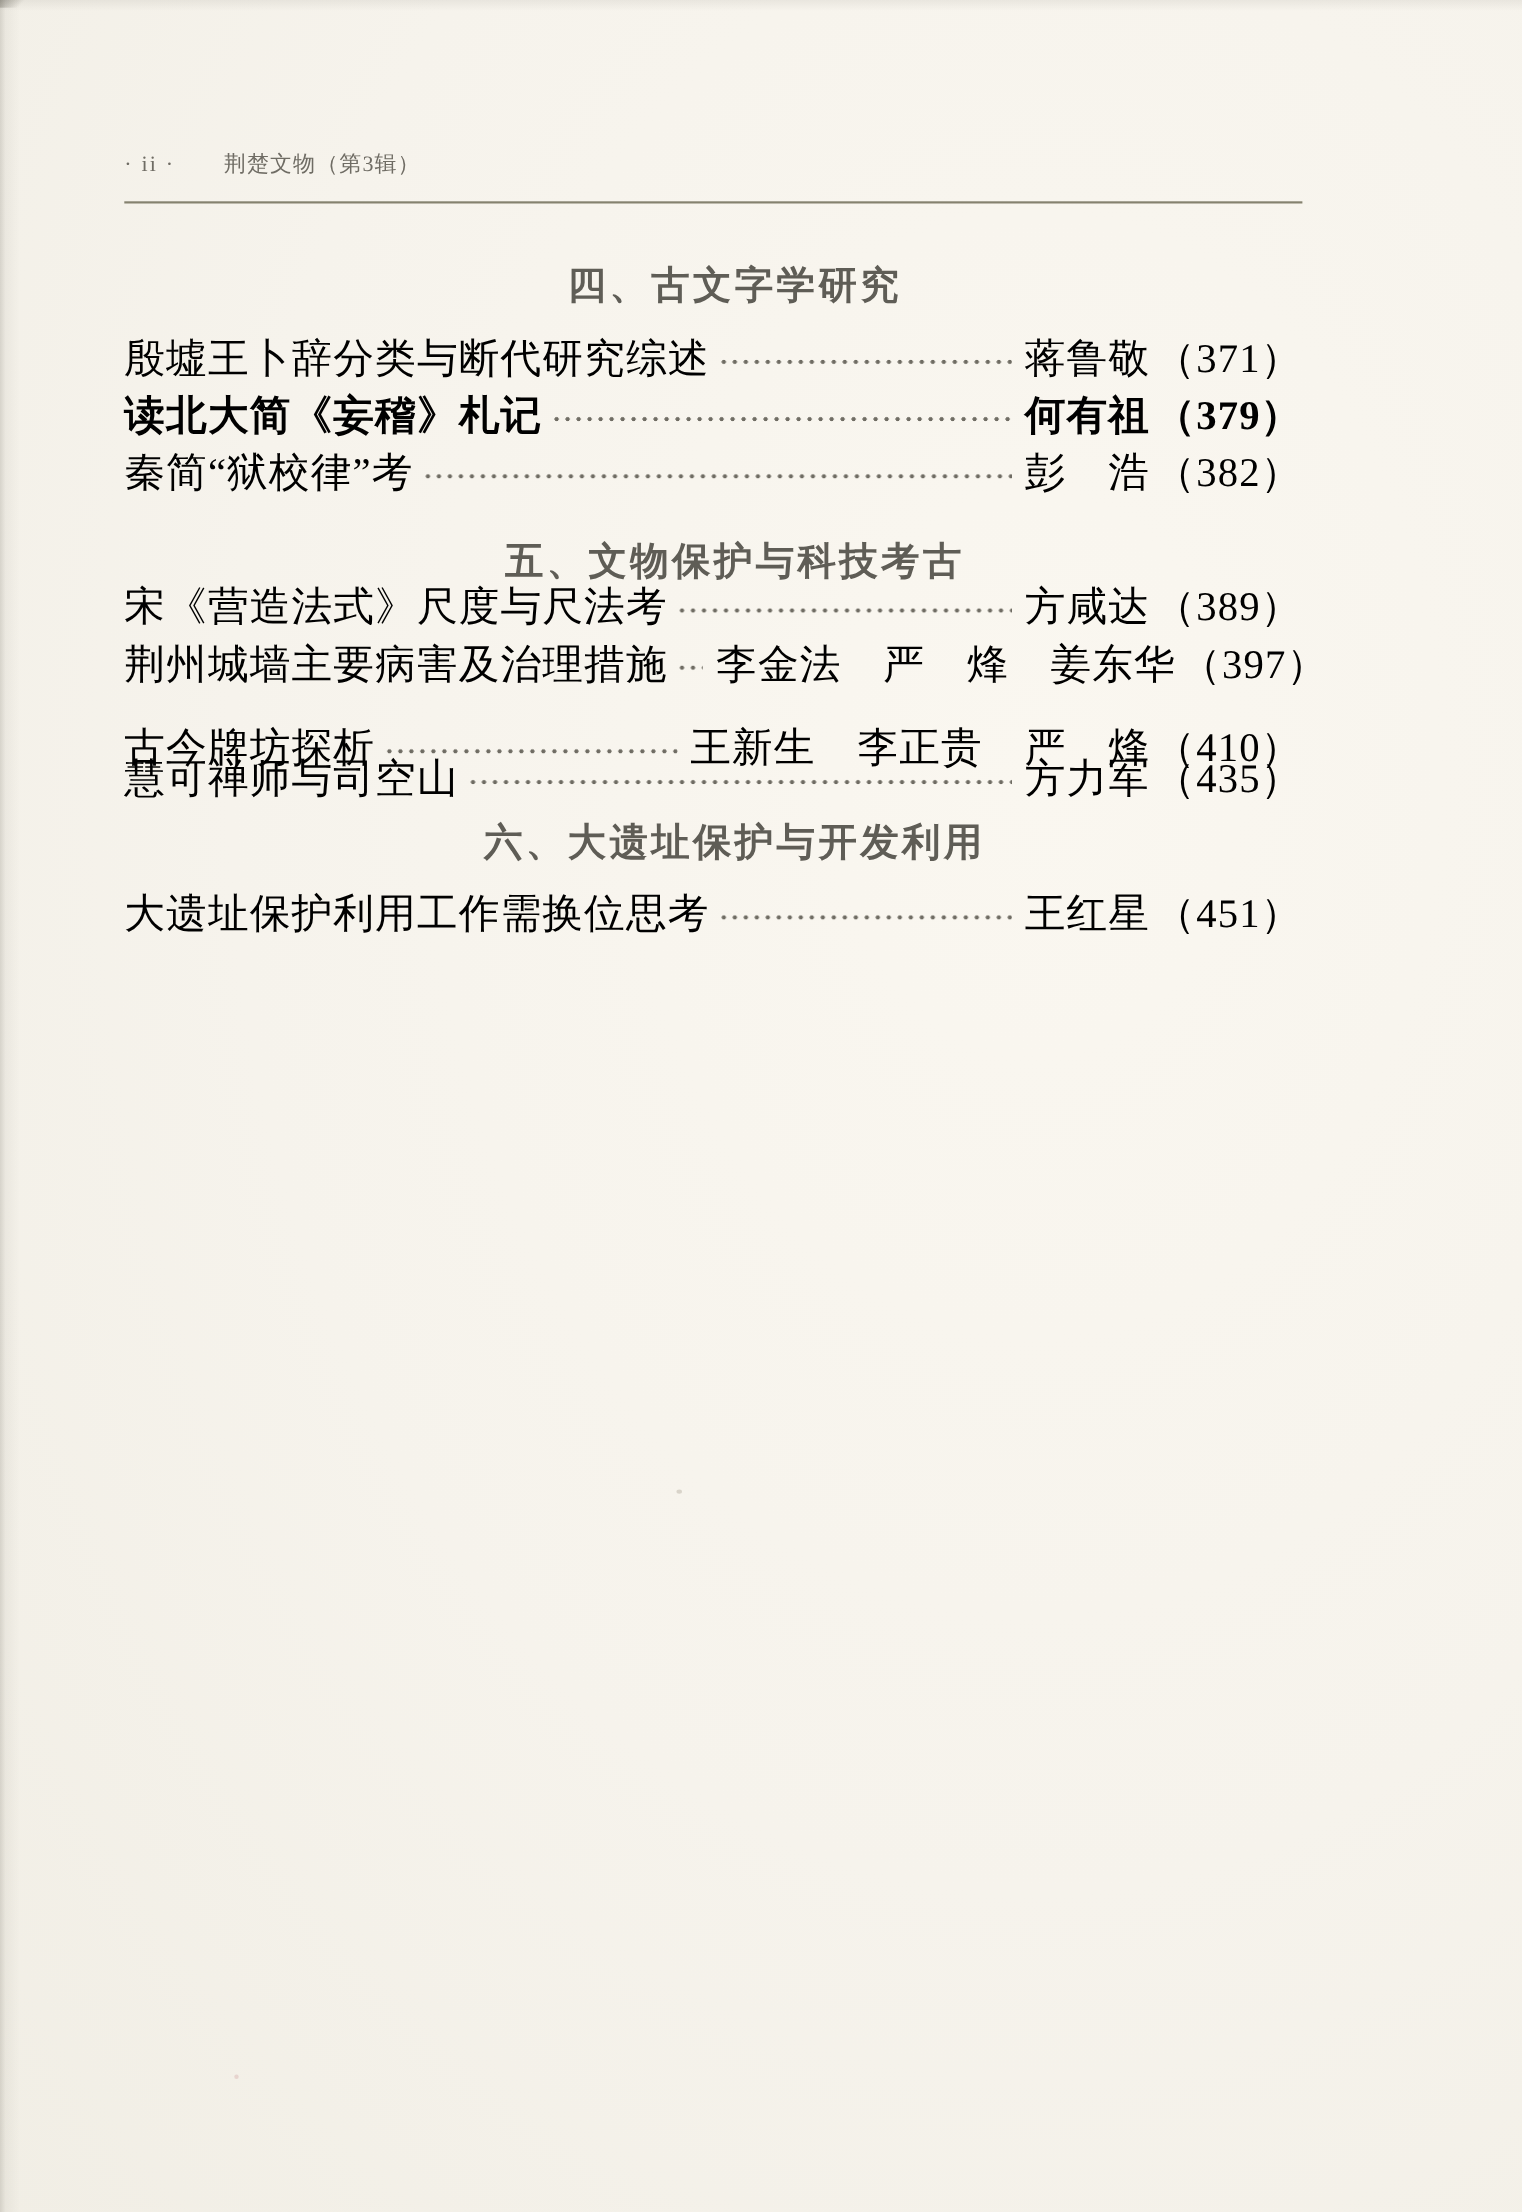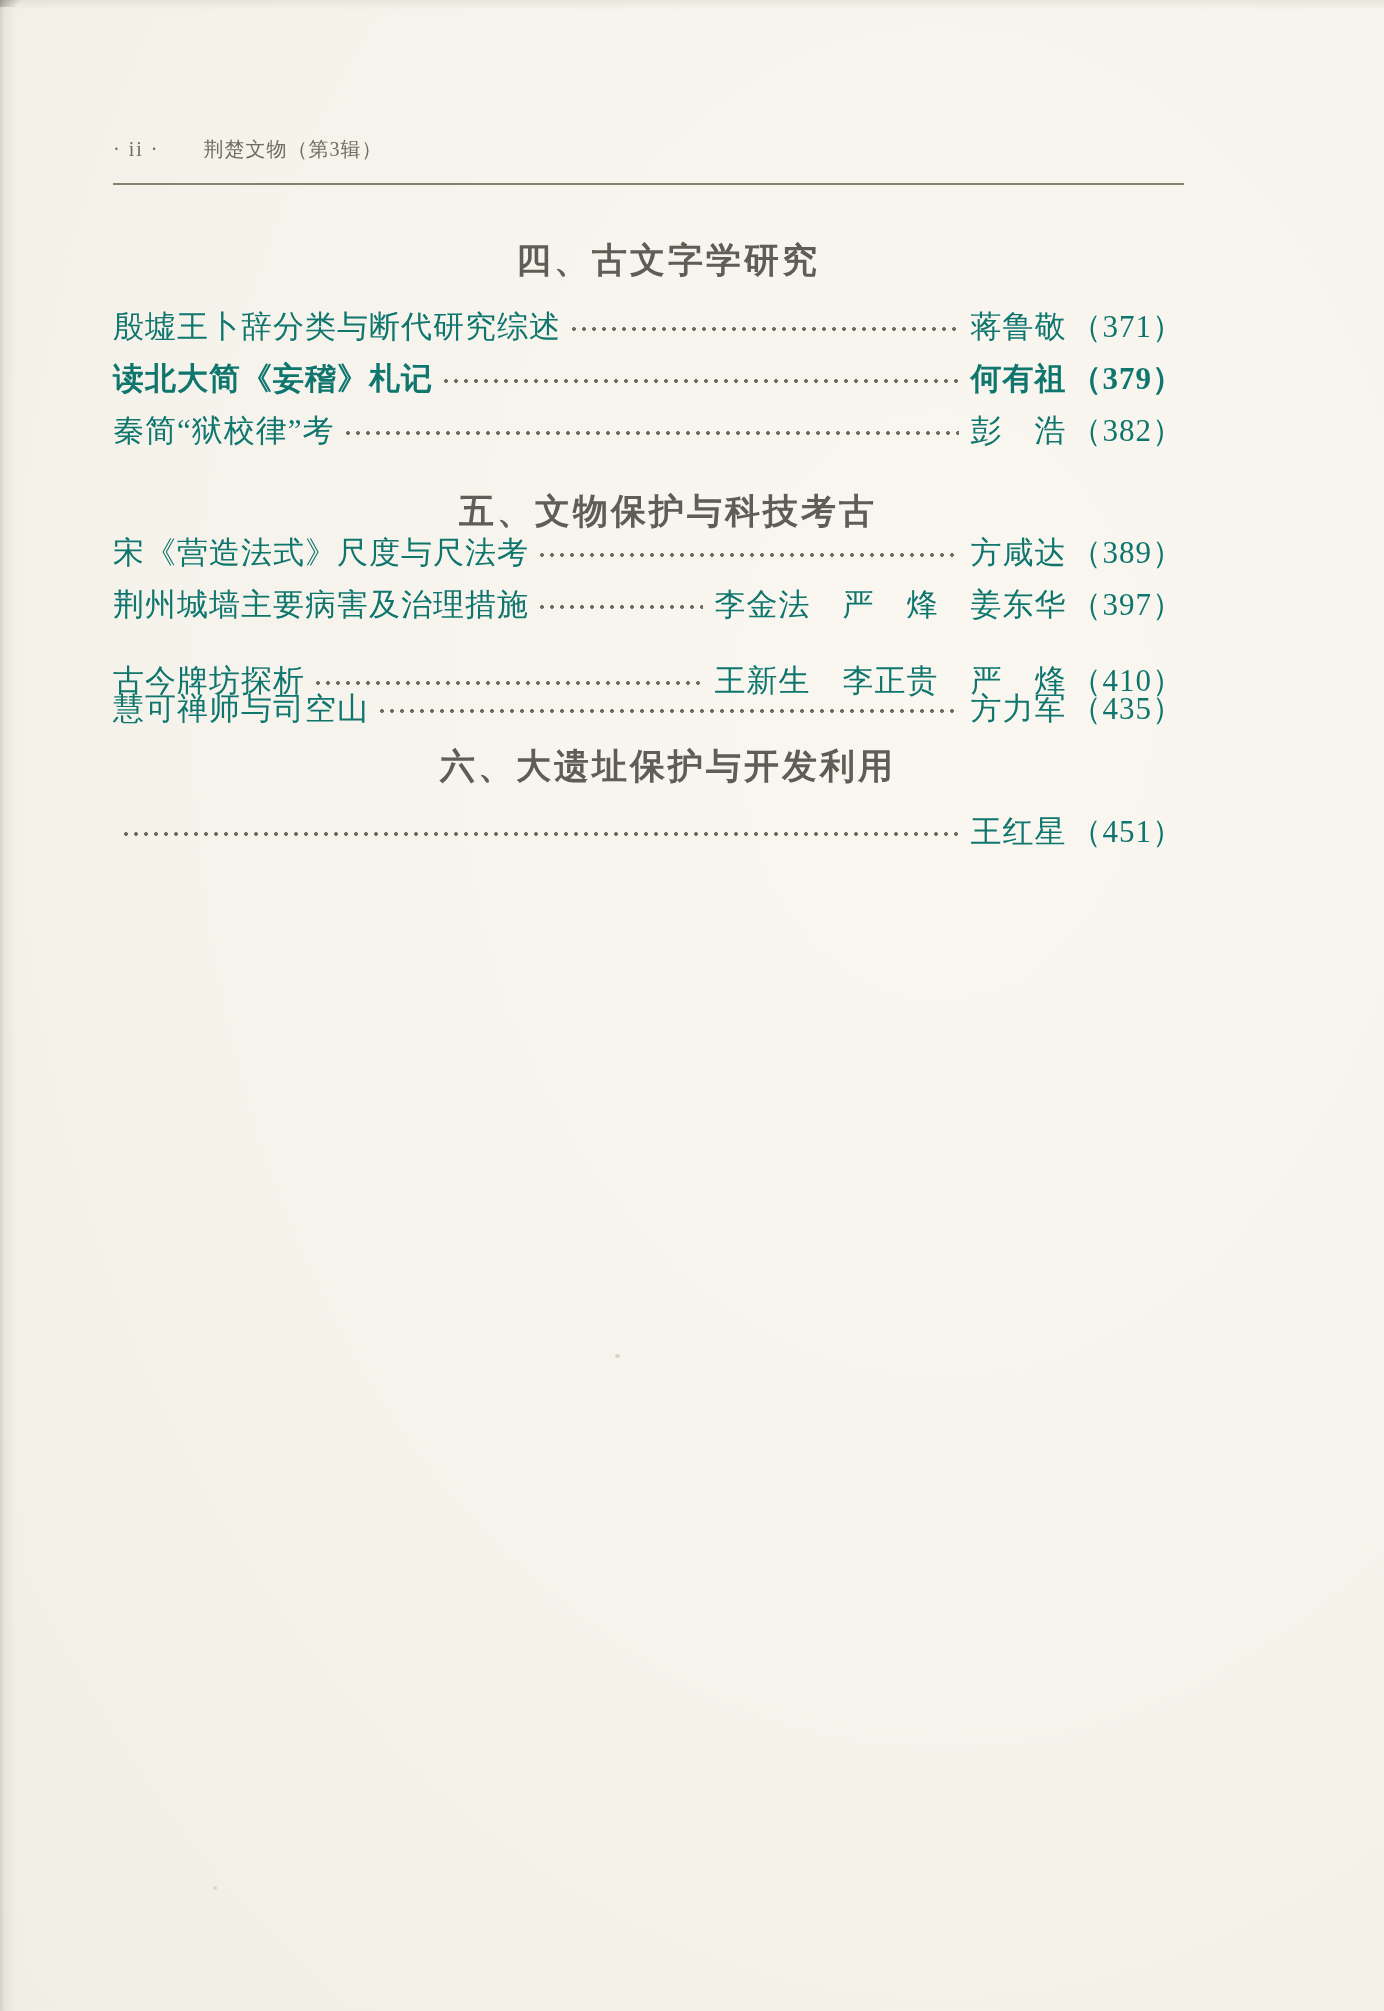--- a/index.html
+++ b/index.html
@@ -50,21 +50,21 @@
     color:#5f5d56;letter-spacing:3px;white-space:nowrap;
   }
   .st-1{top:236px;}
   .st-2{top:487px;}
   .st-3{top:742px;}
 
   
   .toc-row{
     position:absolute;left:113px;width:1071px;height:42px;
     display:flex;align-items:baseline;
-    font-size:31px;line-height:42px;color:#0f766e;
+    font-size:37px;line-height:42px;color:#000000;
     white-space:nowrap;
   }
   .toc-row .t{letter-spacing:1px;}
   .toc-row .leader{
     flex:1 1 auto;min-width:24px;height:12px;align-self:center;
     margin:0 12px 0 8px;transform:translateY(2px);
     background-image:radial-gradient(circle at 5px 6px, #6f6c63 1.7px, rgba(0,0,0,0) 2.2px);
     background-size:10px 12px;background-repeat:repeat-x;background-position:left center;
   }
   .toc-row .a{letter-spacing:1px;}
@@ -133,16 +133,17 @@
 <div class="toc-row r-7">
   <span class="t">慧可禅师与司空山</span>
   <span class="leader"></span>
   <span class="a">方力军</span>
   <span class="p">（435）</span>
 </div>
 
 <div class="section-title st-3">六、大遗址保护与开发利用</div>
 
 <div class="toc-row r-8">
+  <span class="t">大遗址保护利用工作需换位思考</span>
   <span class="leader"></span>
   <span class="a">王红星</span>
   <span class="p">（451）</span>
 </div>
 
 </body></html>

